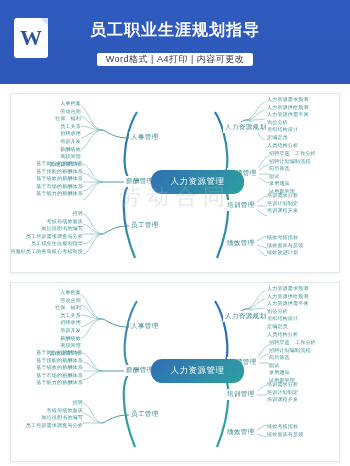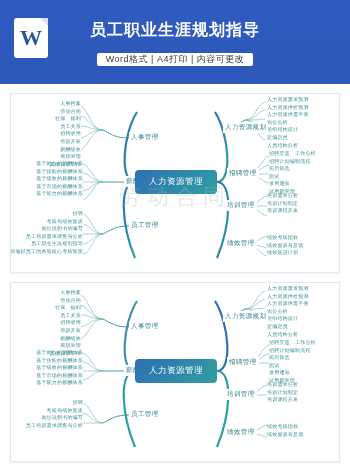--- a/index.html
+++ b/index.html
@@ -68,24 +68,24 @@
     overflow:hidden;
     box-sizing:border-box;
   }
   .card-inner{position:absolute;inset:0;}
 
   .mindmap{position:absolute;left:0;top:0;width:328px;height:178px;}
 
   
   .center-node{
     position:absolute;
-    left:124px;top:76px;
-    width:82px;height:24px;
+    left:140px;top:76px;
+    width:93px;height:24px;
     background:linear-gradient(135deg,#2f6fb5 0%,#2f9fa0 100%);
-    border-radius:4px;
+    border-radius:11px;
     color:#fff;
     font-size:8.5px;
     display:flex;align-items:center;justify-content:center;
     letter-spacing:.5px;
     z-index:5;
   }
 
   
   .branch{
     position:absolute;

